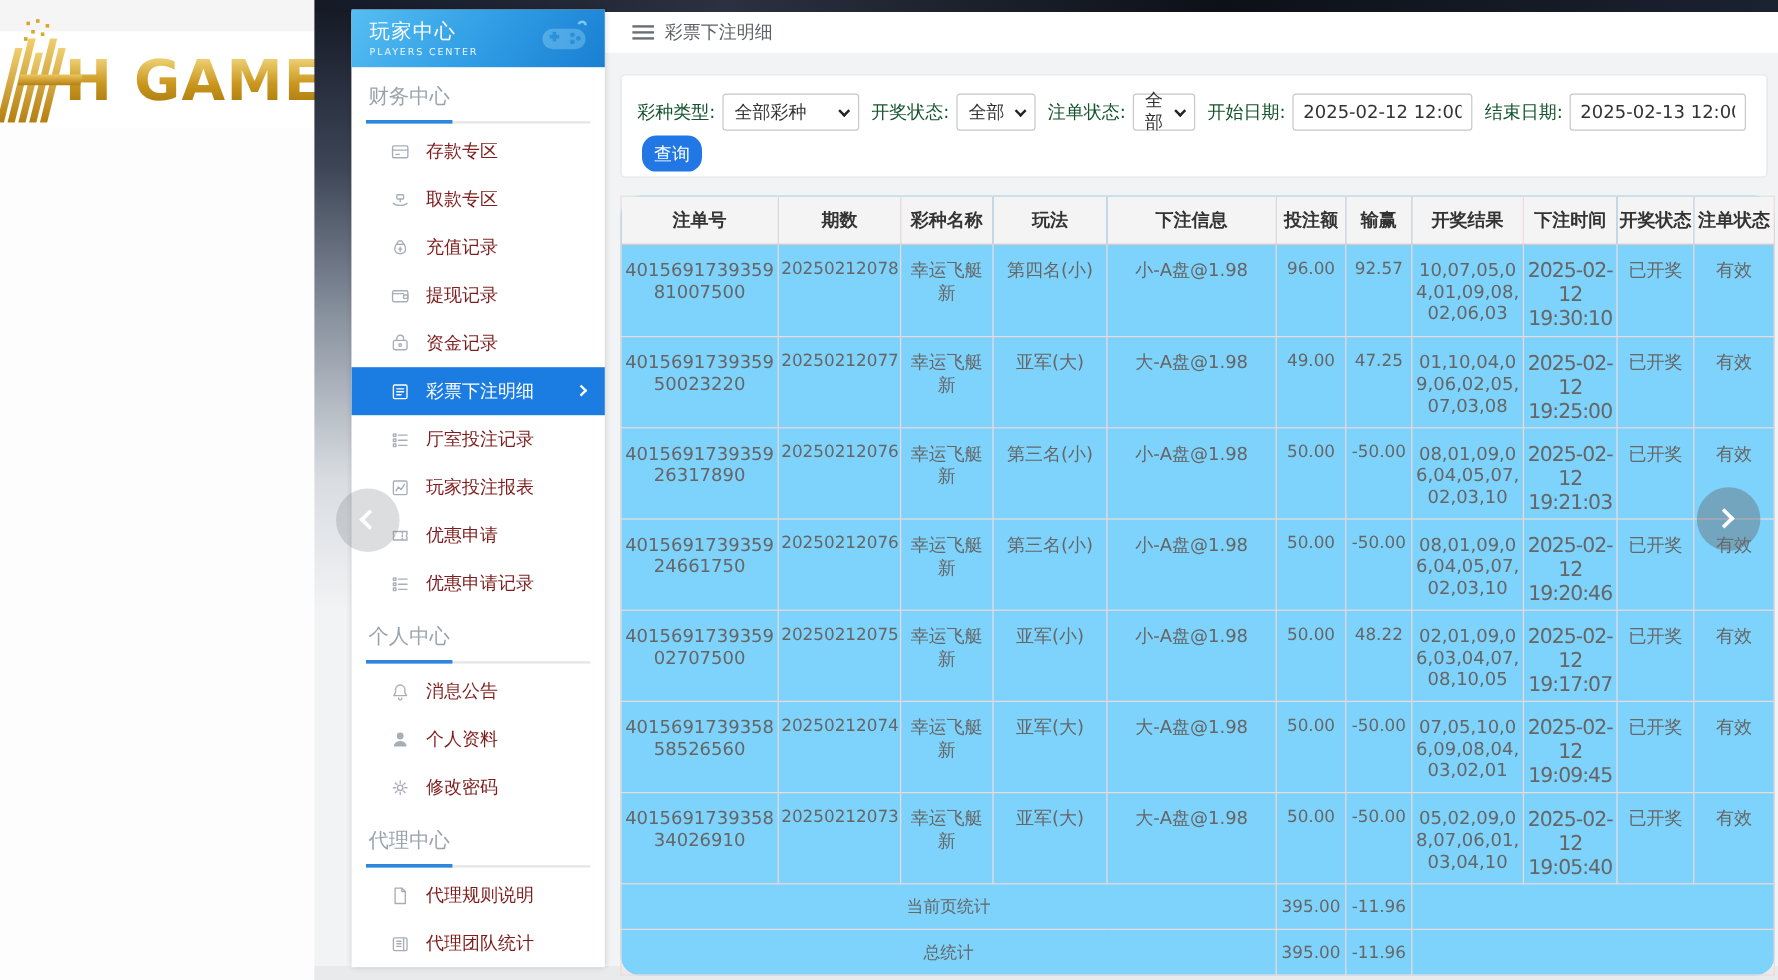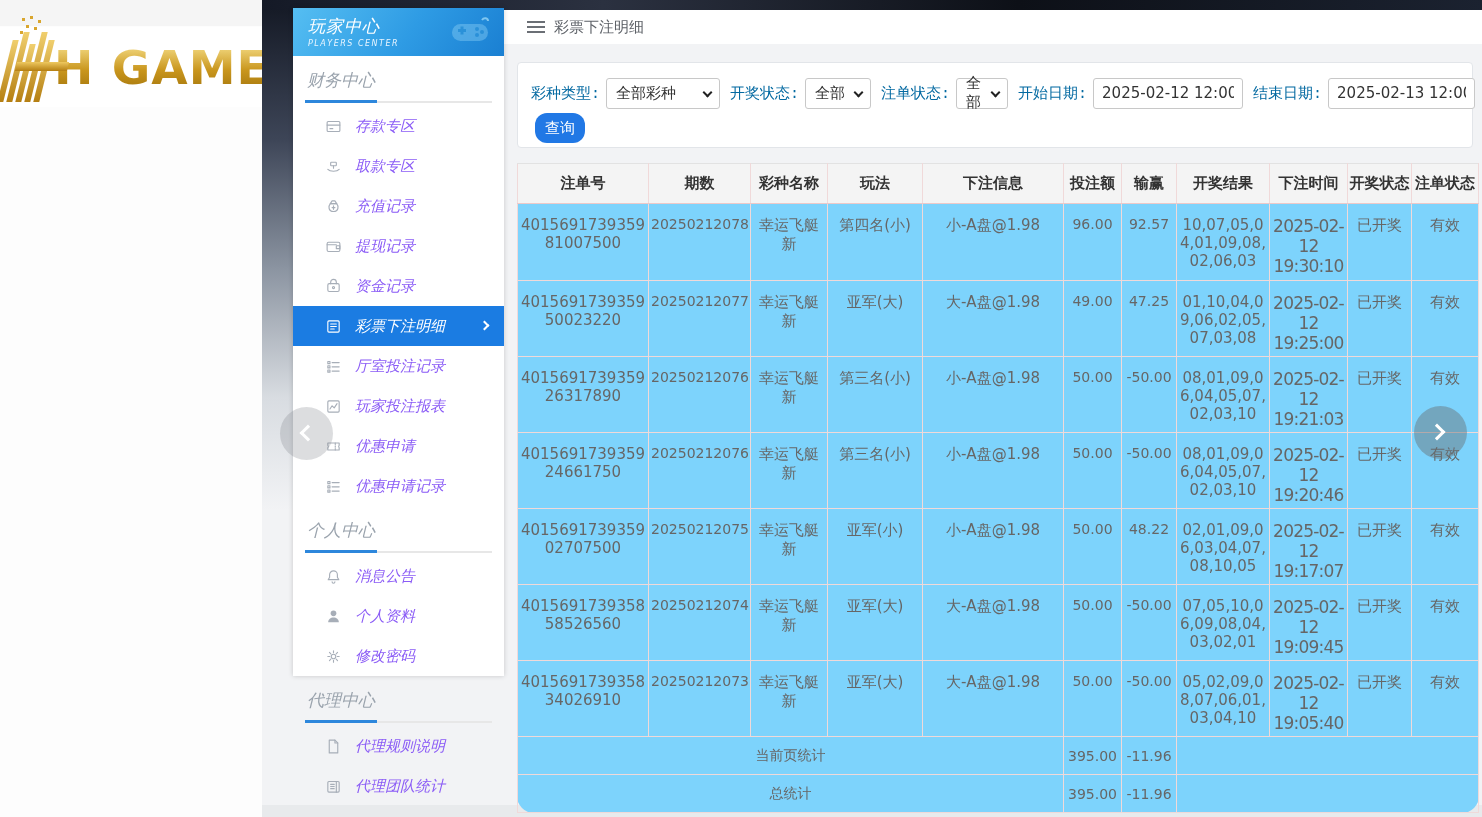--- a/index.html
+++ b/index.html
@@ -25,32 +25,32 @@
 
   
   .top-dark { position:absolute; left:262px; top:0; width:1220px; height:10px;
     background:linear-gradient(90deg,#141926,#2b3140 28%,#0d1017 62%,#1b2230); }
   .left-fade { position:absolute; left:262px; top:10px; width:31px; height:807px;
     background:linear-gradient(180deg,#161b27 0%,#3d4557 16%,#8b94a1 32%,#d8dce1 48%,#f2f3f5 62%,#f2f3f5 100%); }
   .content-bg { position:absolute; left:293px; top:10px; width:1189px; height:807px; background:#f2f3f5; }
   .bottom-strip { position:absolute; left:262px; top:805px; width:1220px; height:12px; background:#e8eaec; }
 
   
-  .sidebar { position:absolute; left:293px; top:8px; width:211px; height:668px; background:#fff;
-    box-shadow:0 0 5px rgba(0,0,0,.18); z-index:3;font-style:italic; }
+  .sidebar { position:absolute; left:293px; top:8px; width:211px; height:798px; background:#fff;
+    box-shadow:0 0 5px rgba(0,0,0,.18); z-index:3; }
   .sb-header { height:48px; background:linear-gradient(125deg,#55bef2 0%,#2e9be4 55%,#1a7fd2 100%);
     color:#fff; padding:7px 0 0 15px; position:relative; }
   .sb-title { font-size:17px; letter-spacing:1px; }
   .sb-subtitle { font-size:8px; letter-spacing:1.5px; color:#e8f5ff; margin-top:1px; }
   .sb-gamepad { position:absolute; right:12px; top:8px; opacity:.75; }
   .sb-section-title { padding:13px 14px 0; font-size:17px; color:#9aa3ad; height:37px; }
   .sb-line { margin:8px 12px 3px; height:2px; background:#e7e7e7; position:relative; }
   .sb-line i { position:absolute; left:0; top:-1px; width:72px; height:3px; background:#2d87dc; }
   .sb-item { height:40px; display:flex; align-items:center; padding-left:32px; gap:13px;
-    font-size:15px; color:#8b5cf6; cursor:pointer; position:relative; }
+    font-size:15px; color:#7f1d1d; cursor:pointer; position:relative; }
   .sb-item .ic { color:#a7aeb8; display:flex; width:17px; justify-content:center; }
   .sb-item.active { background:#1b7ce2; color:#fff; }
   .sb-item.active .ic { color:#fff; }
   .sb-item .chev { display:none; position:absolute; right:16px; top:16px; width:7px; height:7px;
     border-right:2px solid #fff; border-top:2px solid #fff; transform:rotate(45deg); }
   .sb-item.active .chev { display:block; }
 
   
   .nav-circle { position:absolute; width:53px; height:53px; border-radius:50%; z-index:6; cursor:pointer; }
   .nav-left { left:280px; top:407px; background:rgba(130,134,140,.28); }
@@ -62,21 +62,21 @@
   
   .main-header { position:absolute; left:504px; top:10px; width:978px; height:34px; background:#fff; z-index:2; }
   .hamburger { position:absolute; left:23px; top:11px; width:18px; height:12px; cursor:pointer; }
   .hamburger i { display:block; height:2px; background:#6b6f75; margin-bottom:3px; }
   .page-title { position:absolute; left:50px; top:8px; font-size:15px; color:#5e6268; }
 
   
   .filter-panel { position:absolute; left:517px; top:62px; width:956px; height:86px; background:#fff;
     border:1px solid #e2e5e9; border-radius:4px; z-index:2; }
   .filter-row { position:absolute; left:13px; top:14px; height:32px; display:flex; align-items:center; }
-  .f-label { font-size:15px; color:#0369a1; margin:0 6px 0 10px; white-space:nowrap;font-family:Liberation Mono, monospace; }
+  .f-label { font-size:15px; color:#14532d; margin:0 6px 0 10px; white-space:nowrap; }
   .f-label:first-child { margin-left:0; }
   .sel { position:relative; height:31px; border:1px solid #c8c8c8; border-radius:3px; background:#fff;
     display:flex; align-items:center; padding:0 22px 0 9px; font-size:15px; color:#333; cursor:pointer; }
   .sel-w1 { width:114px; } .sel-w2 { width:66px; } .sel-w3 { width:52px; }
   .sel-chev { position:absolute; right:8px; top:10px; width:7px; height:7px;
     border-right:2px solid #222; border-bottom:2px solid #222; transform:rotate(45deg); }
   .f-input { height:31px; border:1px solid #c8c8c8; border-radius:3px; padding:0 8px; font-size:15px;
     color:#333; font-family:inherit; }
   .f-input.start { width:150px; } .f-input.end { width:147px; }
   .btn-search { position:absolute; left:17px; top:50px; width:50px; height:30px; background:#2178e5;

